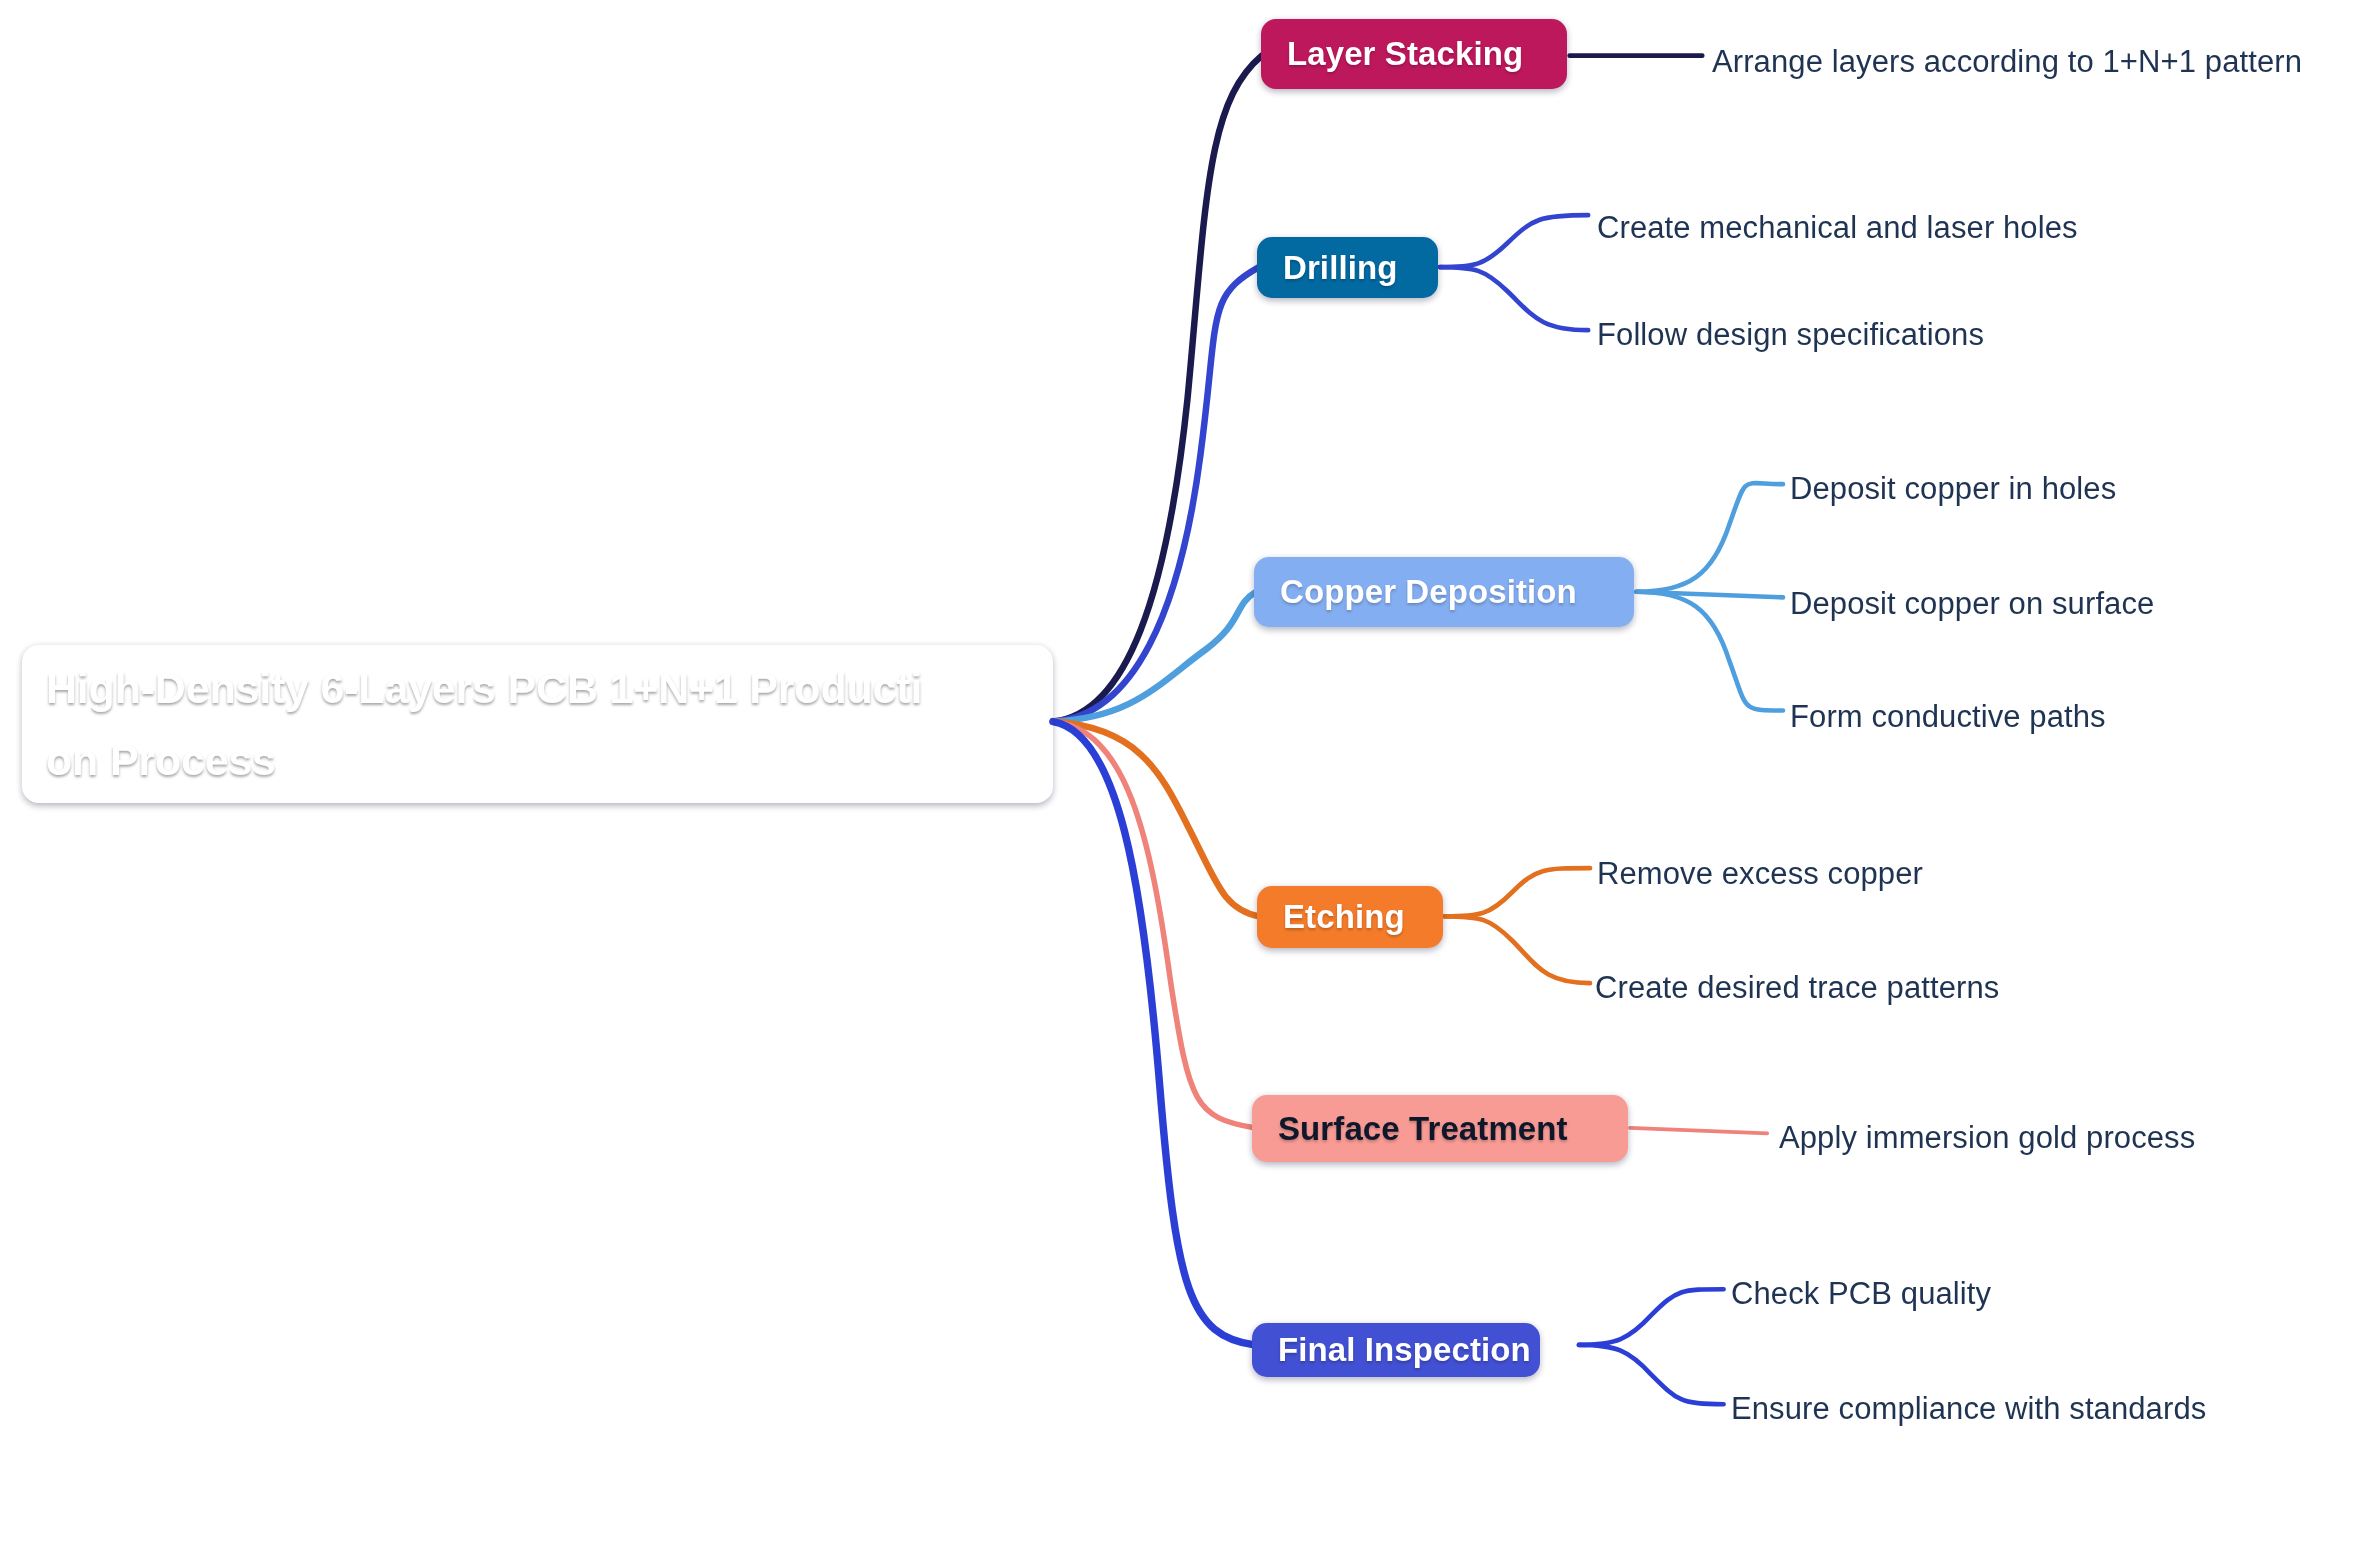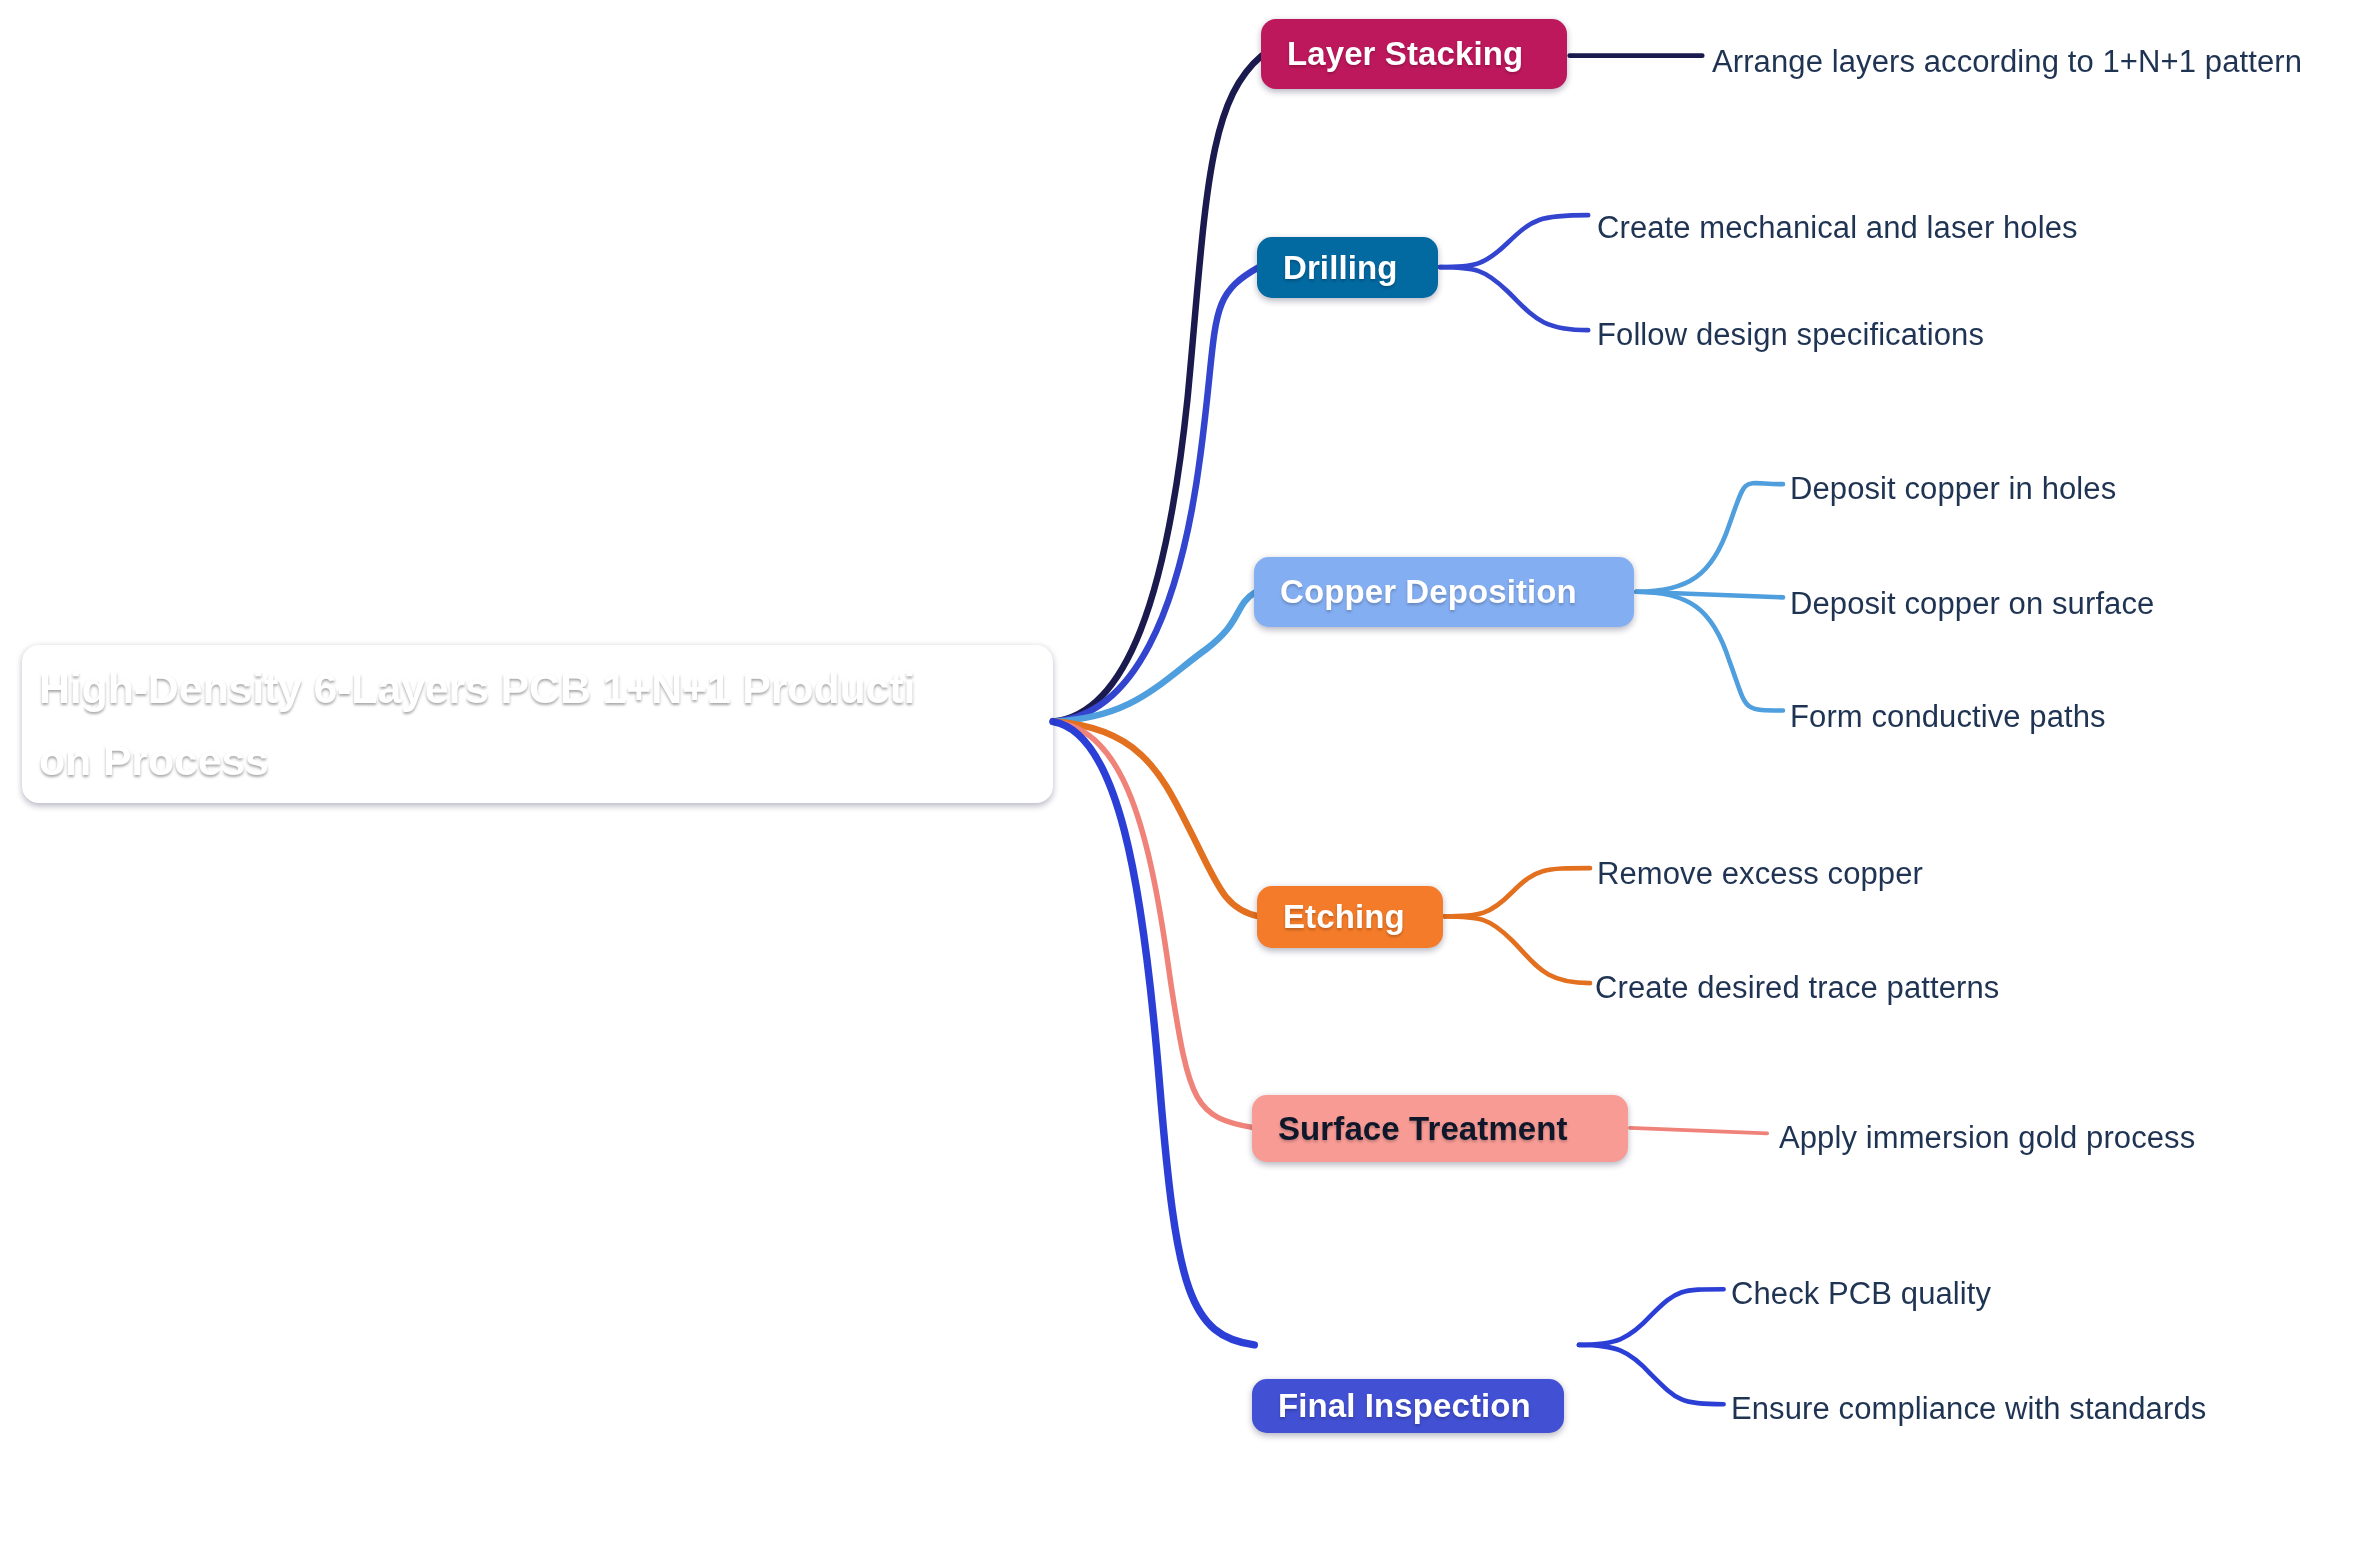--- a/index.html
+++ b/index.html
@@ -38,21 +38,21 @@
     border-radius: 15px;
     box-shadow: 0 2.8px 6.5px rgba(20,20,60,0.30);
     white-space: pre;
   }
   .node-root {
     left: 22px;
     top: 645px;
     width: 1031px;
     height: 158px;
     border-radius: 16.7px;
-    padding: 0 17px;
+    padding: 0 24px;
     font-size: 43px;
     font-weight: bold;
     line-height: 72px;
     letter-spacing: -0.2px;
     text-shadow: 0 1.9px 2.8px rgba(0,0,0,0.35);
     align-items: center;
   }
   .node-root .root-lines {
     display: block;
   }
@@ -137,20 +137,20 @@
     <span>Etching</span>
   </div>
   <div class="leaf" style="left:1597px; top:858px;">Remove excess copper</div>
   <div class="leaf" style="left:1595px; top:972px;">Create desired trace patterns</div>
 
   <div class="node node-branch" style="left:1252px; top:1095px; width:376px; height:67px; background:#f89b95; color:#0f172a;">
     <span>Surface Treatment</span>
   </div>
   <div class="leaf" style="left:1779px; top:1122px;">Apply immersion gold process</div>
 
-  <div class="node node-branch" style="left:1252px; top:1379px; width:312px; height:54px; background:#4250d3;">
+  <div class="node node-branch" style="left:1252px; top:1323px; width:288px; height:54px; background:#4250d3;">
     <span>Final Inspection</span>
   </div>
   <div class="leaf" style="left:1731px; top:1278px;">Check PCB quality</div>
   <div class="leaf" style="left:1731px; top:1393px;">Ensure compliance with standards</div>
 
 </div>
 
 
 </body></html>

